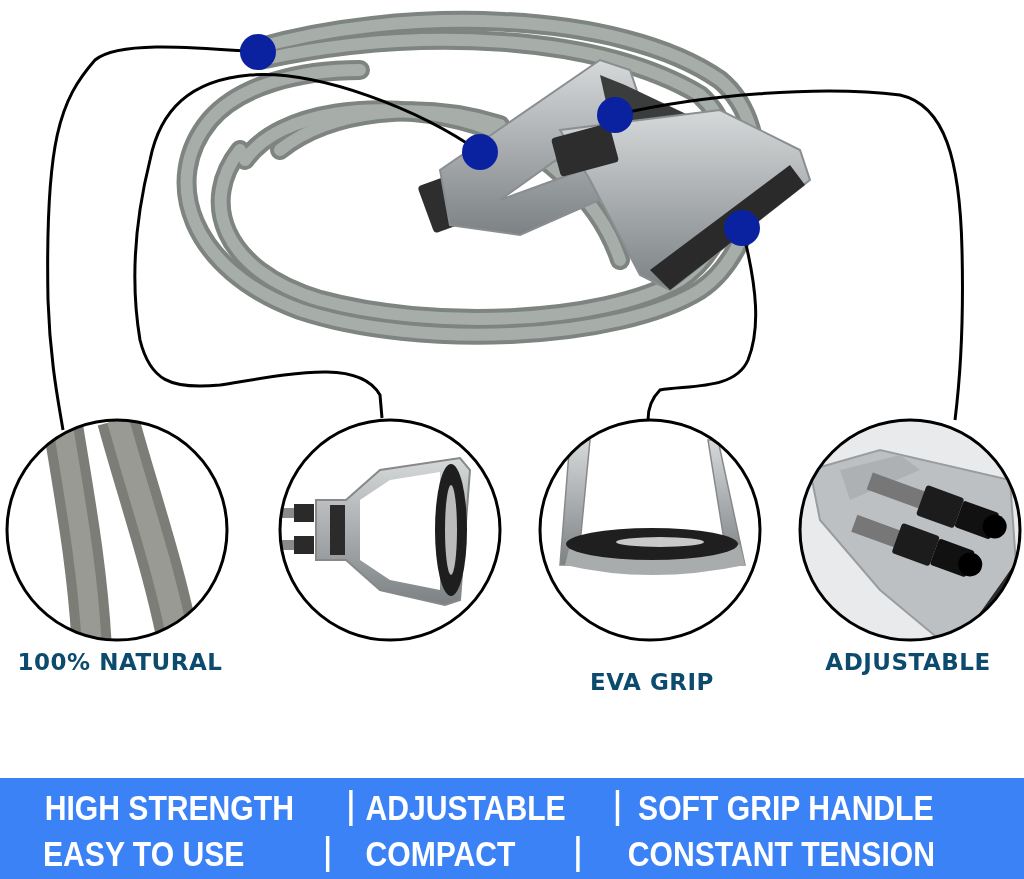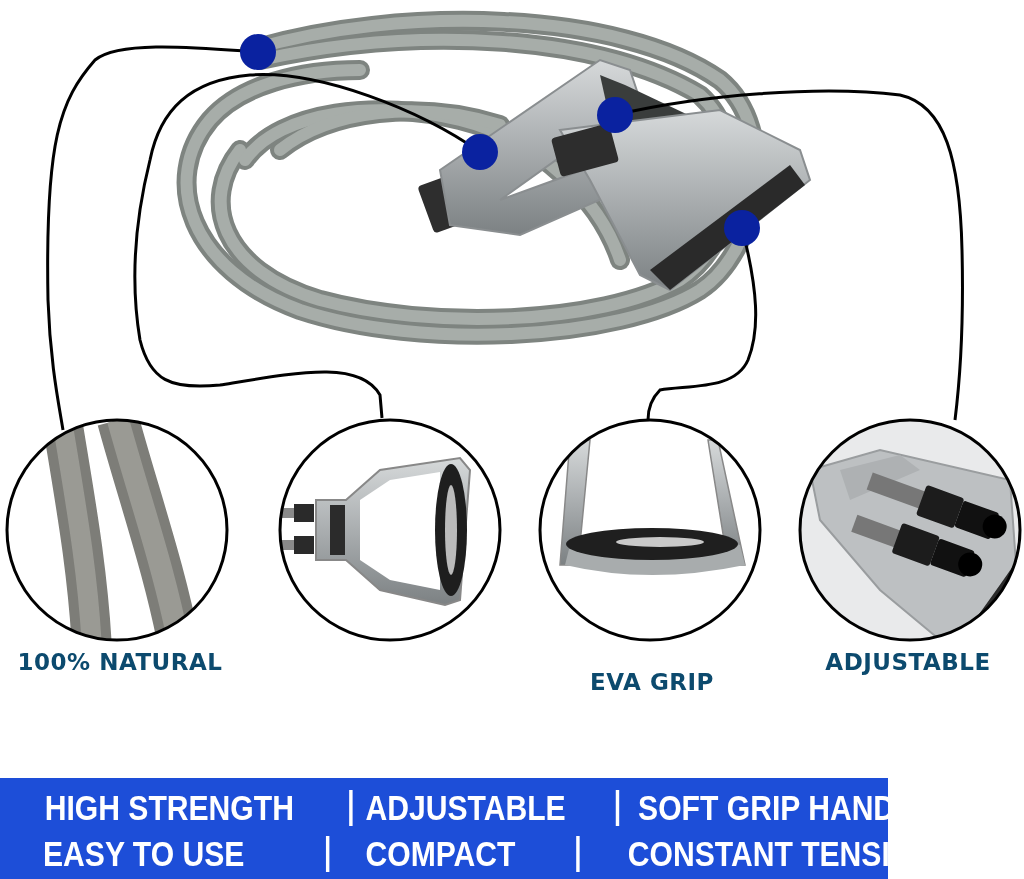--- a/index.html
+++ b/index.html
@@ -1,20 +1,20 @@
 <!DOCTYPE html>
 <html><head>
 <meta charset="utf-8">
 <style>
   html,body{margin:0;padding:0;background:#fff;}
   body{width:1024px;height:879px;position:relative;overflow:hidden;font-family:"DejaVu Sans","Liberation Sans",sans-serif;}
   .stage{position:absolute;left:0;top:0;width:1024px;height:879px;}
   svg.art{position:absolute;left:0;top:0;}
   .label{position:absolute;text-align:left;font-weight:bold;color:#0c4a6e;font-size:23px;line-height:29px;letter-spacing:0.5px;white-space:nowrap;transform:translateX(-50%);}
-  .banner{position:absolute;left:0;top:778px;width:888px;height:101px;background:#1d4ed8;color:#fff;}
+  .banner{position:absolute;left:0;top:778px;width:1024px;height:101px;background:#3b82f6;color:#fff;}
   .brow{position:absolute;left:0;width:1024px;height:46px;font-family:"Liberation Sans",sans-serif;font-weight:bold;font-size:35px;line-height:46px;transform:scaleX(0.86);transform-origin:0 0;}
   .bcell{position:absolute;white-space:nowrap;}
   .bsep{position:absolute;width:4px;height:36px;background:#fff;top:5px;}
 </style>
 </head>
 <body>
 
 <div class="stage">
 
   <svg class="art" width="1024" height="780" viewBox="0 0 1024 780">

